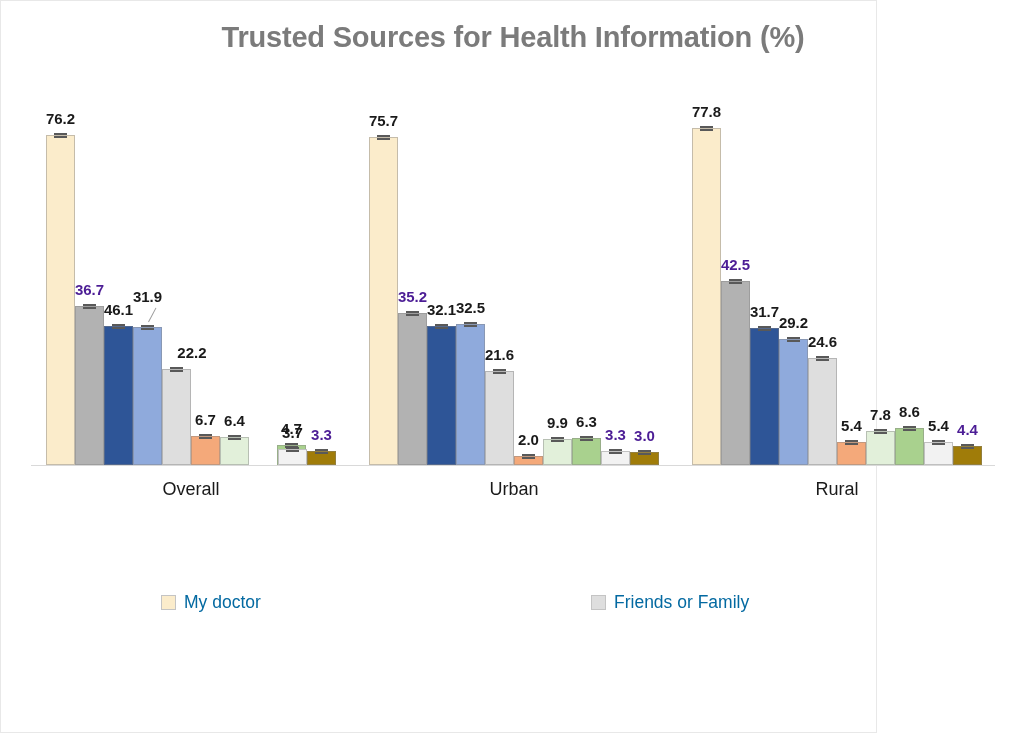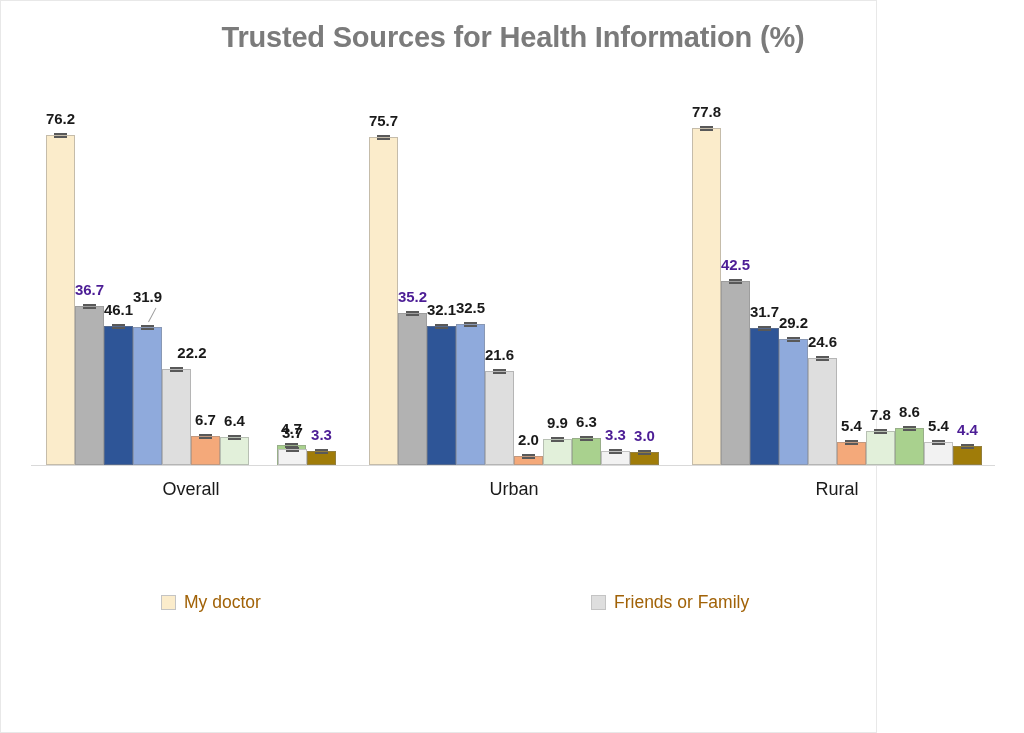--- a/index.html
+++ b/index.html
@@ -132,21 +132,21 @@
   }
   .legend-swatch {
     width: 15px;
     height: 15px;
     flex: 0 0 15px;
     box-sizing: border-box;
     border: 1px solid #c4c4c4;
   }
   .legend-text {
     font-size: 17.5px;
-    color: #a16207;
+    color: #0369a1;
     white-space: nowrap;
   }
 </style>
 </head>
 <body>
 
 <div id="chart-canvas">
 
   <div id="chart-title">Trusted Sources for Health Information (%)</div>
 

